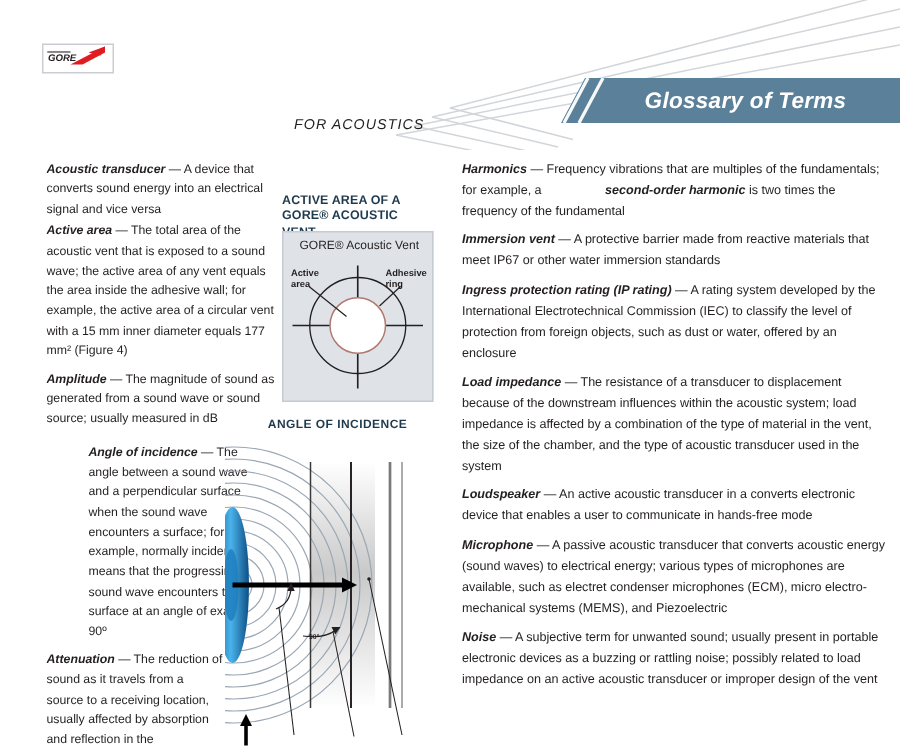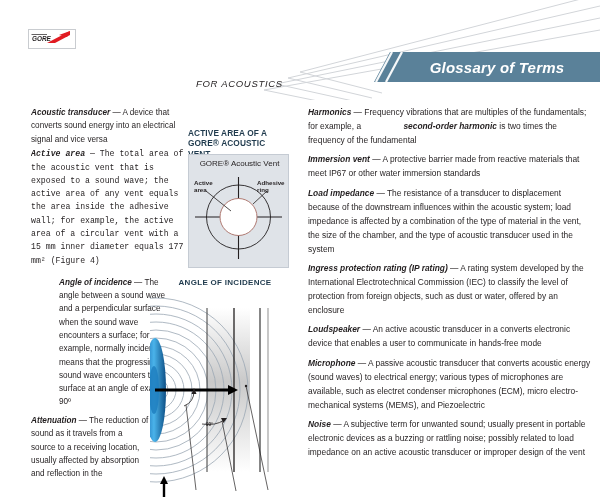--- a/index.html
+++ b/index.html
@@ -112,22 +112,25 @@
       </g>
     </svg>
     <div class="banner-label">Glossary of Terms</div>
   </div>
 </div>
 
 <div class="col-left">
   <p class="entry left-top">
     <span class="term">Acoustic transducer</span><span> — A device that converts sound energy into an electrical signal and vice versa</span>
   </p>
-  <p class="entry left-top" style="margin-top:-4px;font-family:Liberation Mono, monospace;">
+  <p class="entry left-top" style="margin-top:-4px;">
     <span class="term">Active area</span><span> — The total area of the acoustic vent that is exposed to a sound wave; the active area of any vent equals the area inside the adhesive wall; for example, the active area of a circular vent with a 15 mm inner diameter equals 177 mm² (Figure 4)</span>
+  </p>
+  <p class="entry left-top">
+    <span class="term">Amplitude</span><span> — The magnitude of sound as generated from a sound wave or sound source; usually measured in dB</span>
   </p>
   <p class="entry left-bottom" style="margin-top:9px;margin-left:28px;">
     <span class="term">Angle of incidence</span><span> — The angle between a sound wave and a perpendicular surface when the sound wave encounters a surface; for example, normally incident means that the progressing sound wave encounters the surface at an angle of exactly 90º</span>
   </p>
   <p class="entry left-bottom">
     <span class="term">Attenuation</span><span> — The reduction of sound as it travels from a source to a receiving location, usually affected by absorption and reflection in the</span>
   </p>
 </div>
 
 <div class="fig-active">
@@ -227,26 +230,26 @@
 </div>
 
 <div class="col-right">
   <p class="entry">
     <span class="term">Harmonics</span><span> — Frequency vibrations that are multiples of the fundamentals; for example, a </span><span class="em">second-order harmonic</span><span> is two times the frequency of the fundamental</span>
   </p>
   <p class="entry">
     <span class="term">Immersion vent</span><span> — A protective barrier made from reactive materials that meet IP67 or other water immersion standards</span>
   </p>
   <p class="entry">
+    <span class="term">Ingress protection rating (IP rating)</span><span> — A rating system developed by the International Electrotechnical Commission (IEC) to classify the level of protection from foreign objects, such as dust or water, offered by an enclosure</span>
+  </p>
+  <p class="entry">
     <span class="term">Load impedance</span><span> — The resistance of a transducer to displacement because of the downstream influences within the acoustic system; load impedance is affected by a combination of the type of material in the vent, the size of the chamber, and the type of acoustic transducer used in the system</span>
   </p>
   <p class="entry">
-    <span class="term">Ingress protection rating (IP rating)</span><span> — A rating system developed by the International Electrotechnical Commission (IEC) to classify the level of protection from foreign objects, such as dust or water, offered by an enclosure</span>
-  </p>
-  <p class="entry">
     <span class="term">Loudspeaker</span><span> — An active acoustic transducer in a converts electronic device that enables a user to communicate in hands-free mode</span>
   </p>
   <p class="entry">
     <span class="term">Microphone</span><span> — A passive acoustic transducer that converts acoustic energy (sound waves) to electrical energy; various types of microphones are available, such as electret condenser microphones (ECM), micro electro-mechanical systems (MEMS), and Piezoelectric</span>
   </p>
   <p class="entry">
     <span class="term">Noise</span><span> — A subjective term for unwanted sound; usually present in portable electronic devices as a buzzing or rattling noise; possibly related to load impedance on an active acoustic transducer or improper design of the vent</span>
   </p>
 
 </div>

